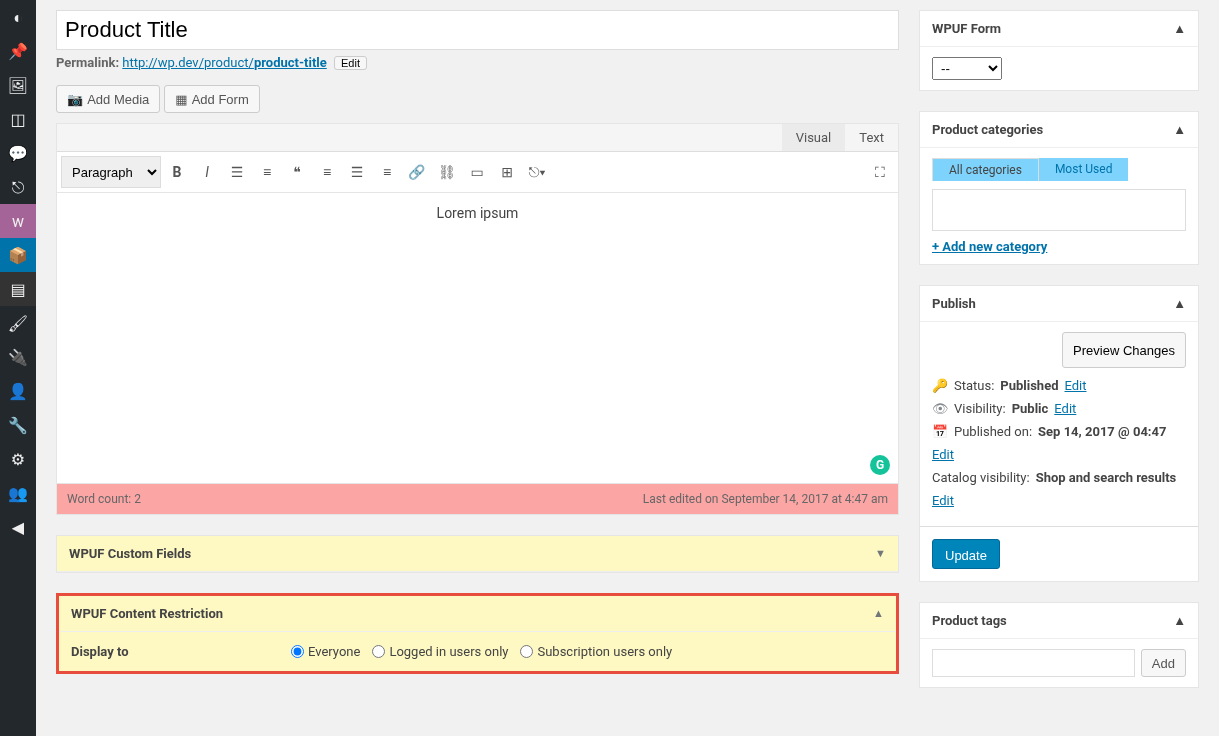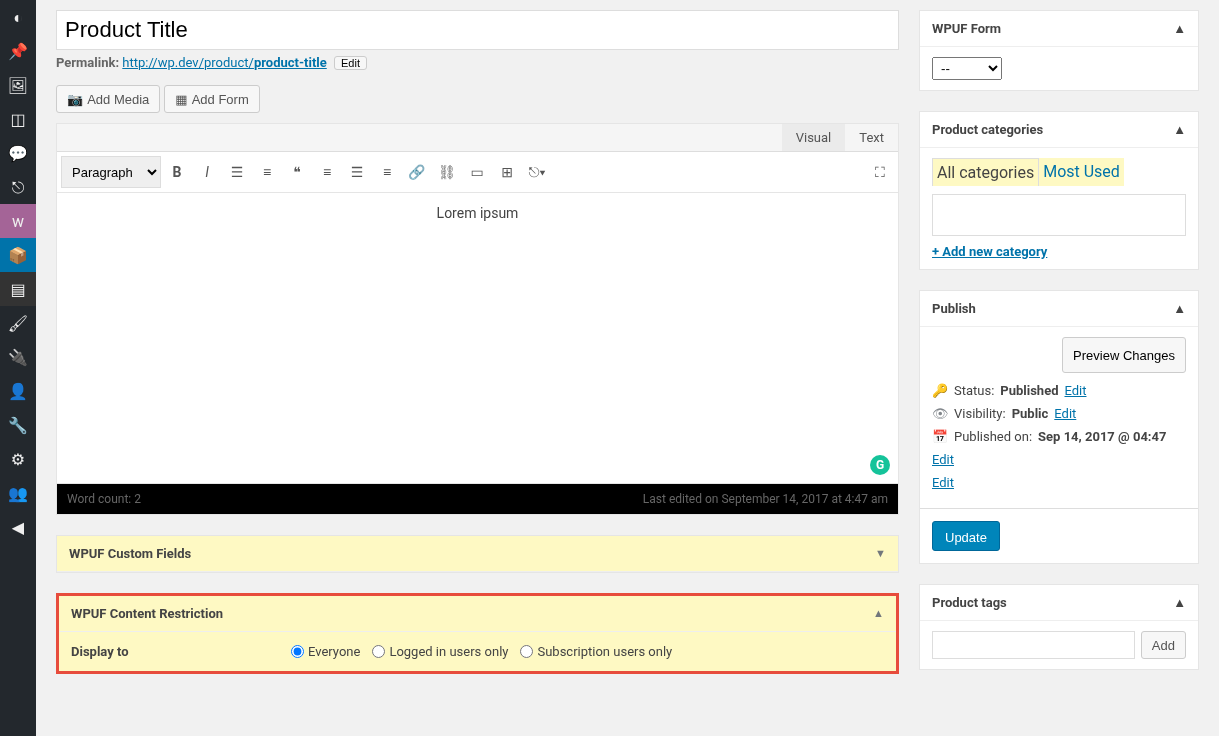--- a/index.html
+++ b/index.html
@@ -23,36 +23,36 @@
 .editor { margin-top: 10px; border: 1px solid #e5e5e5; }
 .editor-tabs { display: flex; justify-content: flex-end; background: #f5f5f5; border-bottom: 1px solid #ddd; }
 .editor-tab { padding: 6px 14px; font-size: 13px; cursor: pointer; color: #555; }
 .editor-tab.active { background: #ebebeb; }
 .toolbar { display: flex; align-items: center; gap: 2px; padding: 4px; background: #fff; border-bottom: 1px solid #e5e5e5; }
 .format-select { height: 32px; padding: 0 6px; border: 1px solid #ddd; font-size: 13px; min-width: 100px; }
 .tool-btn { width: 28px; height: 28px; display: flex; align-items: center; justify-content: center; font-size: 14px; color: #555; cursor: pointer; }
 .tool-btn.expand { margin-left: auto; }
 .editor-body { min-height: 290px; padding: 12px; background: #fff; font-size: 14px; position: relative; text-align: center; }
 .grammarly { position: absolute; bottom: 8px; right: 8px; width: 20px; height: 20px; border-radius: 50%; background: #15c39a; color: #fff; display: flex; align-items: center; justify-content: center; font-size: 12px; font-weight: bold; }
-.editor-footer { display: flex; justify-content: space-between; padding: 8px 10px; background: #000000; border-top: 1px solid #e5e5e5; font-size: 12px; color: #666; }
+.editor-footer { display: flex; justify-content: space-between; padding: 8px 10px; background: #fca5a5; border-top: 1px solid #e5e5e5; font-size: 12px; color: #666; }
 .metabox { background: #fef9c3; border: 1px solid #e5e5e5; margin-top: 20px; }
 .metabox-header { display: flex; justify-content: space-between; align-items: center; padding: 10px 12px; font-weight: bold; border-bottom: 1px solid #eee; cursor: pointer; }
 .metabox-header .toggle { color: #72777c; font-size: 11px; }
 .metabox-body { padding: 12px; }
 .restriction-box { border: 3px solid #e74c3c; }
 .restriction-row { display: flex; align-items: center; gap: 20px; }
 .restriction-row label { font-weight: bold; min-width: 200px; }
 .radio-group { display: flex; gap: 12px; align-items: center; }
 .radio-option { display: flex; align-items: center; gap: 4px; }
 .side-box { background: #fff; border: 1px solid #e5e5e5; margin-bottom: 20px; }
 .side-header { display: flex; justify-content: space-between; align-items: center; padding: 10px 12px; font-weight: bold; border-bottom: 1px solid #eee; }
 .side-body { padding: 10px 12px; }
 .side-body select { padding: 2px 4px; min-width: 70px; }
 .cat-tabs { display: flex; gap: 0; margin-bottom: 8px; }
-.cat-tab { padding: 4px 4px; font-size: 16px; cursor: pointer; border: 1px solid #ddd; border-bottom: none; background: #fef9c3; }
+.cat-tab { padding: 4px 16px; font-size: 12px; cursor: pointer; border: 1px solid #ddd; border-bottom: none; background: #7dd3fc; }
 .cat-tab.inactive { border: none; color: #0073aa; }
 .cat-box { border: 1px solid #ddd; min-height: 42px; }
 .add-cat { color: #0073aa; font-weight: bold; text-decoration: underline; margin-top: 8px; display: inline-block; cursor: pointer; }
 .pub-row { display: flex; align-items: center; gap: 6px; margin-bottom: 8px; font-size: 13px; }
 .pub-row .ico { color: #82878c; width: 16px; }
 .pub-row strong { font-weight: bold; }
 .pub-row a { color: #0073aa; text-decoration: underline; }
 .pub-actions { border-top: 1px solid #ddd; padding: 12px; display: flex; justify-content: space-between; align-items: flex-end; }
 .pub-left a { display: block; color: #0073aa; text-decoration: underline; margin-bottom: 4px; font-size: 13px; }
 .pub-left a.trash { color: #a00; }
@@ -221,20 +221,24 @@
             </div>
           <div class="pub-row">
               <span class="ico">📅</span>
               <span>Published on:</span> 
               <strong>Sep 14, 2017 @ 04:47</strong>
             </div>
           <div class="pub-row">
               <a href="#">Edit</a>
             </div>
           <div class="pub-row">
+              <span>Catalog visibility:</span> 
+              <strong>Shop and search results</strong>
+            </div>
+          <div class="pub-row">
               <a href="#">Edit</a>
             </div>
         </div>
         <div class="pub-actions">
           <button class="update-btn">Update</button>
         </div>
       </div>
 
       <div class="side-box">
         <div class="side-header">

